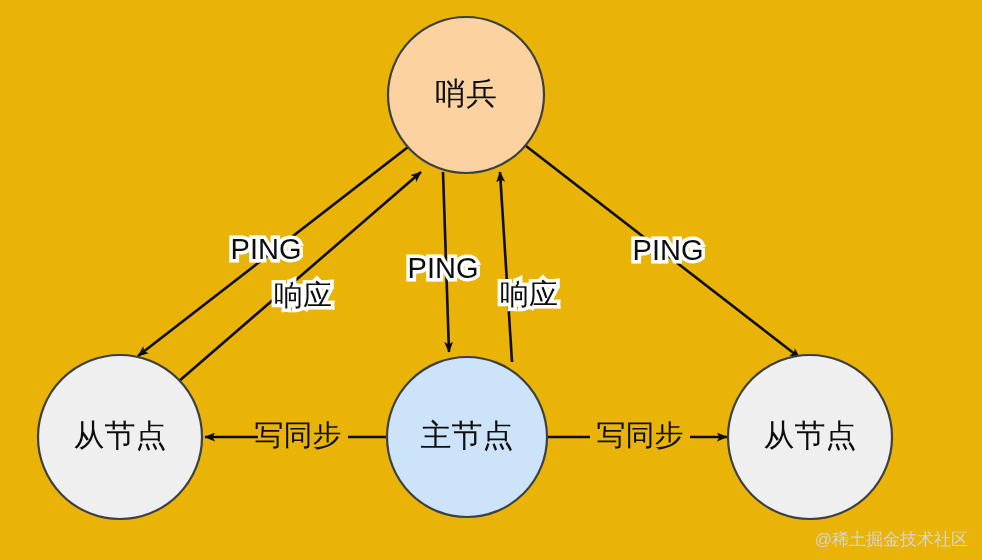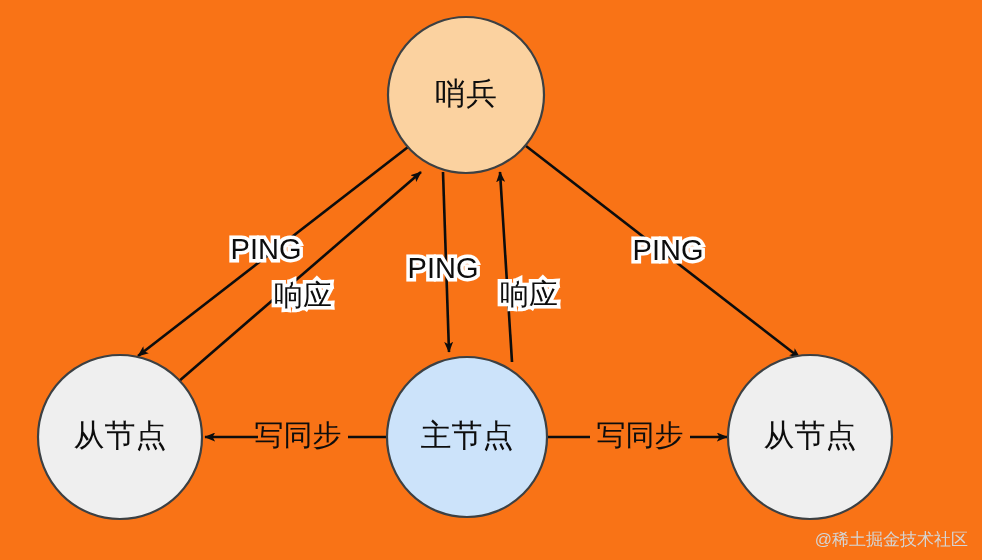--- a/index.html
+++ b/index.html
@@ -10,21 +10,21 @@
   body {
     width: 982px;
     height: 560px;
     overflow: hidden;
     font-family: "Liberation Sans", "DejaVu Sans", sans-serif;
   }
   #diagram-root {
     position: relative;
     width: 982px;
     height: 560px;
-    background: #f97316;
+    background: #eab308;
     text-align: center;
   }
   svg#diagram-canvas {
     position: absolute;
     left: 0;
     top: 0;
     width: 982px;
     height: 560px;
     display: block;
   }

